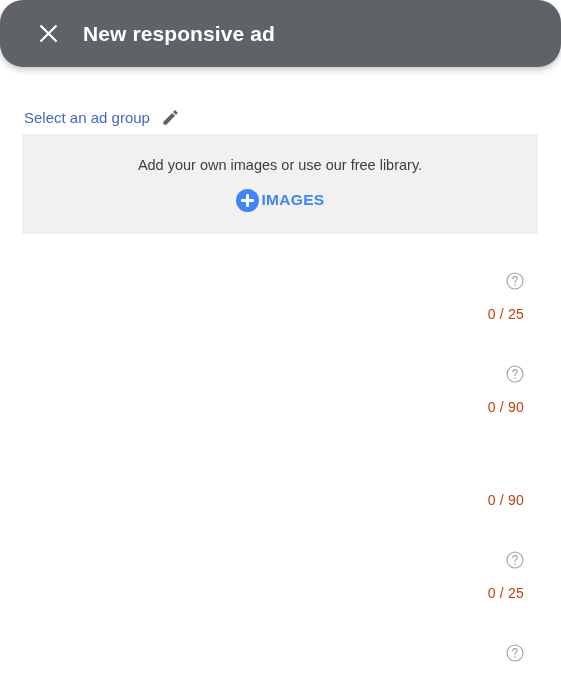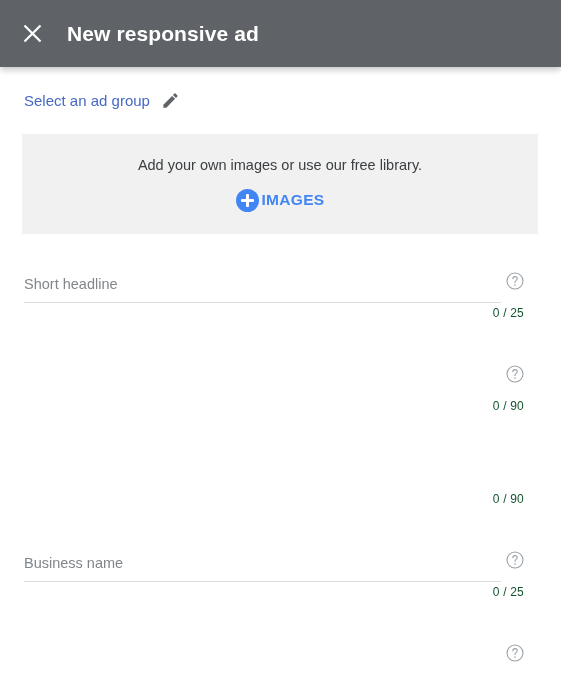--- a/index.html
+++ b/index.html
@@ -23,23 +23,24 @@
 
   
   .header {
     position: absolute;
     top: 0; left: 0;
     width: 561px;
     height: 67px;
     background: #5f6368;
     display: flex;
     align-items: center;
-    padding-left: 13px;
+    padding-left: 29px;
     box-shadow: 0 3px 6px rgba(0,0,0,0.22);
     z-index: 5;
+    border-radius: 23px;
   }
   .close-btn {
     width: 38px;
     height: 38px;
     display: flex;
     align-items: center;
     justify-content: center;
     cursor: pointer;
     flex: 0 0 auto;
   }
@@ -58,21 +59,21 @@
     position: absolute;
     top: 67px; left: 0;
     width: 561px;
     height: 630px;
     background: #ffffff;
   }
 
   
   .adgroup-row {
     position: absolute;
-    top: 24px;
+    top: 41px;
     left: 24px;
     display: flex;
     align-items: center;
     cursor: pointer;
   }
   .adgroup-link {
     color: #4668c5;
     font-size: 15px;
     white-space: nowrap;
   }
@@ -182,22 +183,22 @@
     top: -2px;
     width: 20px;
     height: 20px;
     cursor: pointer;
   }
   .help-icon svg { display: block; }
   .field-counter {
     position: absolute;
     top: 42px;
     right: 37px;
-    font-size: 12px;
-    color: #14532d;
+    font-size: 14px;
+    color: #c2410c;
     letter-spacing: 0.2px;
   }
 </style>
 </head>
 <body>
 
 <div class="page">
 
   <div class="header">
     <div class="close-btn">
@@ -224,21 +225,20 @@
       <div class="images-btn">
         <span class="plus-circle"></span>
         <span class="images-label">IMAGES</span>
       </div>
     </div>
 
     <div class="fields">
 
       <div class="field">
         <div class="field-input-row">
-          <input class="field-input" type="text" placeholder="Short headline" style="">
           <span class="help-icon">
             <svg width="20" height="20" viewBox="0 0 24 24" aria-hidden="true">
               <circle cx="12" cy="12" r="9.6" fill="none" stroke="#9aa0a6" stroke-width="1.3"></circle>
               <path d="M9.4 9.2c0-1.5 1.2-2.5 2.7-2.5s2.6 1 2.6 2.4c0 1.2-.7 1.8-1.6 2.4-.8.6-1.1 1-1.1 1.9v.4" fill="none" stroke="#9aa0a6" stroke-width="1.3" stroke-linecap="round"></path>
               <circle cx="12" cy="16.9" r="0.95" fill="#9aa0a6"></circle>
             </svg>
           </span>
         </div>
         <div class="field-counter">0 / 25</div>
       </div>
@@ -255,21 +255,20 @@
         </div>
         <div class="field-counter">0 / 90</div>
       </div>
 
       <div class="field">
         <div class="field-counter">0 / 90</div>
       </div>
 
       <div class="field">
         <div class="field-input-row">
-          <input class="field-input" type="text" placeholder="Business name" style="">
           <span class="help-icon">
             <svg width="20" height="20" viewBox="0 0 24 24" aria-hidden="true">
               <circle cx="12" cy="12" r="9.6" fill="none" stroke="#9aa0a6" stroke-width="1.3"></circle>
               <path d="M9.4 9.2c0-1.5 1.2-2.5 2.7-2.5s2.6 1 2.6 2.4c0 1.2-.7 1.8-1.6 2.4-.8.6-1.1 1-1.1 1.9v.4" fill="none" stroke="#9aa0a6" stroke-width="1.3" stroke-linecap="round"></path>
               <circle cx="12" cy="16.9" r="0.95" fill="#9aa0a6"></circle>
             </svg>
           </span>
         </div>
         <div class="field-counter">0 / 25</div>
       </div>

